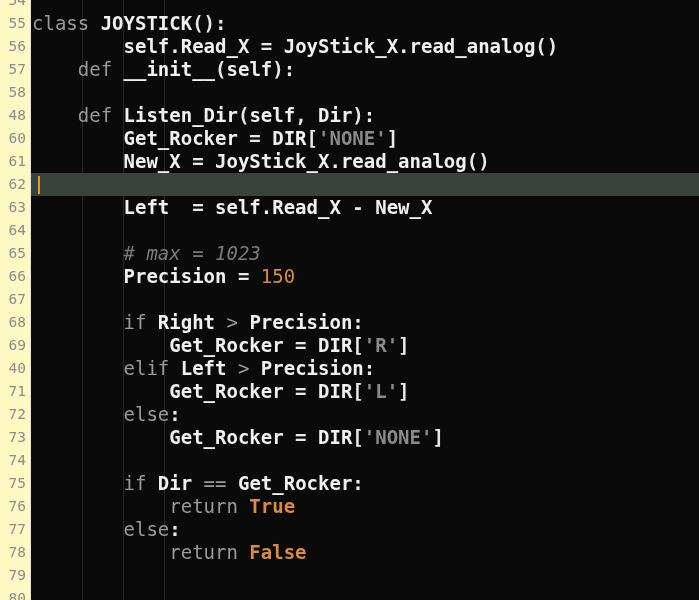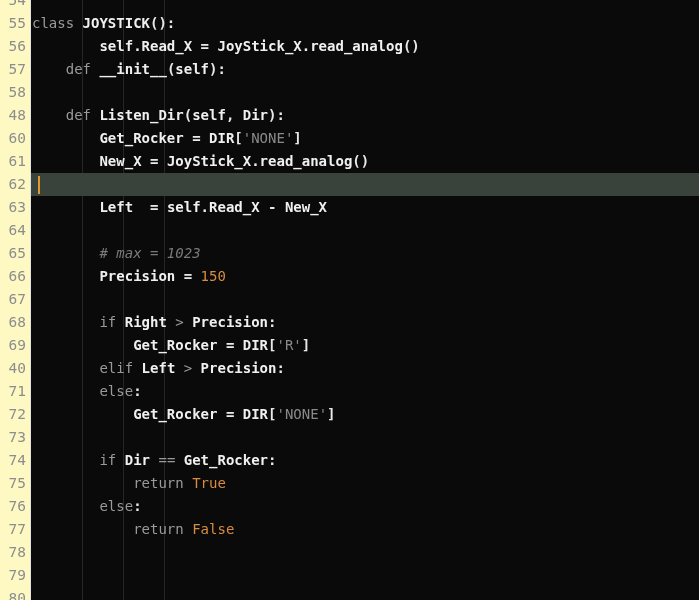--- a/index.html
+++ b/index.html
@@ -52,21 +52,21 @@
   }
   #code-lines {
     position:absolute;
     left:0; top:-11px;
     width:668px;
   }
   .code-line {
     position:relative;
     height:23px;
     line-height:23px;
-    font-size:14px;
+    font-size:19px;
     font-weight:bold;
     white-space:pre;
     color:#f0f0f0;
     padding-left:1px;
     z-index:2;
   }
   .code-line.active {
     background:#3a423c;
   }
 
@@ -89,24 +89,24 @@
   #caret {
     position:absolute;
     width:2px;
     background:#e09a2b;
     z-index:5;
   }
 
   
   .tok-kw      { color:#9a9a9a; font-weight:normal; }
   .tok-name    { color:#f0f0f0; font-weight:bold; }
-  .tok-str     { color:#8a8a8a; font-weight:normal;margin-top:16px; }
+  .tok-str     { color:#8a8a8a; font-weight:bold;margin-top:16px; }
   .tok-com     { color:#7a7a7a; font-weight:normal; font-style:italic;text-align:center; }
   .tok-num     { color:#d98c3f; font-weight:normal; }
-  .tok-bool    { color:#d98c3f; font-weight:normal; }
+  .tok-bool    { color:#d98c3f; font-weight:bold; }
   .tok-op      { color:#e8e8e8; font-weight:bold; }
   .tok-punct   { color:#e8e8e8; font-weight:bold; }
   .tok-cmp     { color:#9a9a9a; font-weight:normal; }
   .tok-plain   { color:#f0f0f0; font-weight:bold; }
 </style>
 </head>
 <body>
 
 <div id="editor">
 
@@ -128,20 +128,21 @@
         <div class="code-line"><span class="tok-plain">        </span><span class="tok-name">New_X</span><span class="tok-op"> = </span><span class="tok-name">JoyStick_X.read_analog</span><span class="tok-punct">()</span></div>
         <div class="code-line active">​</div>
         <div class="code-line"><span class="tok-plain">        </span><span class="tok-name">Left</span><span class="tok-op">  = </span><span class="tok-name">self.Read_X</span><span class="tok-op"> - </span><span class="tok-name">New_X</span></div>
         <div class="code-line">​</div>
         <div class="code-line"><span class="tok-plain">        </span><span class="tok-com"># max = 1023</span></div>
         <div class="code-line"><span class="tok-plain">        </span><span class="tok-name">Precision</span><span class="tok-op"> = </span><span class="tok-num">150</span></div>
         <div class="code-line">​</div>
         <div class="code-line"><span class="tok-plain">        </span><span class="tok-kw">if </span><span class="tok-name">Right</span><span class="tok-cmp"> &gt; </span><span class="tok-name">Precision</span><span class="tok-punct">:</span></div>
         <div class="code-line"><span class="tok-plain">            </span><span class="tok-name">Get_Rocker</span><span class="tok-op"> = </span><span class="tok-name">DIR</span><span class="tok-punct">[</span><span class="tok-str">'R'</span><span class="tok-punct">]</span></div>
         <div class="code-line"><span class="tok-plain">        </span><span class="tok-kw">elif </span><span class="tok-name">Left</span><span class="tok-cmp"> &gt; </span><span class="tok-name">Precision</span><span class="tok-punct">:</span></div>
+        <div class="code-line"><span class="tok-plain">            </span><span class="tok-name">Get_Rocker</span><span class="tok-op"> = </span><span class="tok-name">DIR</span><span class="tok-punct">[</span><span class="tok-str">'L'</span><span class="tok-punct">]</span></div>
         <div class="code-line"><span class="tok-plain">        </span><span class="tok-kw">else</span><span class="tok-punct">:</span></div>
         <div class="code-line"><span class="tok-plain">            </span><span class="tok-name">Get_Rocker</span><span class="tok-op"> = </span><span class="tok-name">DIR</span><span class="tok-punct">[</span><span class="tok-str">'NONE'</span><span class="tok-punct">]</span></div>
         <div class="code-line">​</div>
         <div class="code-line"><span class="tok-plain">        </span><span class="tok-kw">if </span><span class="tok-name">Dir</span><span class="tok-cmp"> == </span><span class="tok-name">Get_Rocker</span><span class="tok-punct">:</span></div>
         <div class="code-line"><span class="tok-plain">            </span><span class="tok-kw">return </span><span class="tok-bool">True</span></div>
         <div class="code-line"><span class="tok-plain">        </span><span class="tok-kw">else</span><span class="tok-punct">:</span></div>
         <div class="code-line"><span class="tok-plain">            </span><span class="tok-kw">return </span><span class="tok-bool">False</span></div>
         <div class="code-line">​</div>
       </div>
     <div id="caret" style="left: 7px; top: 176px; height: 18px;"></div>

